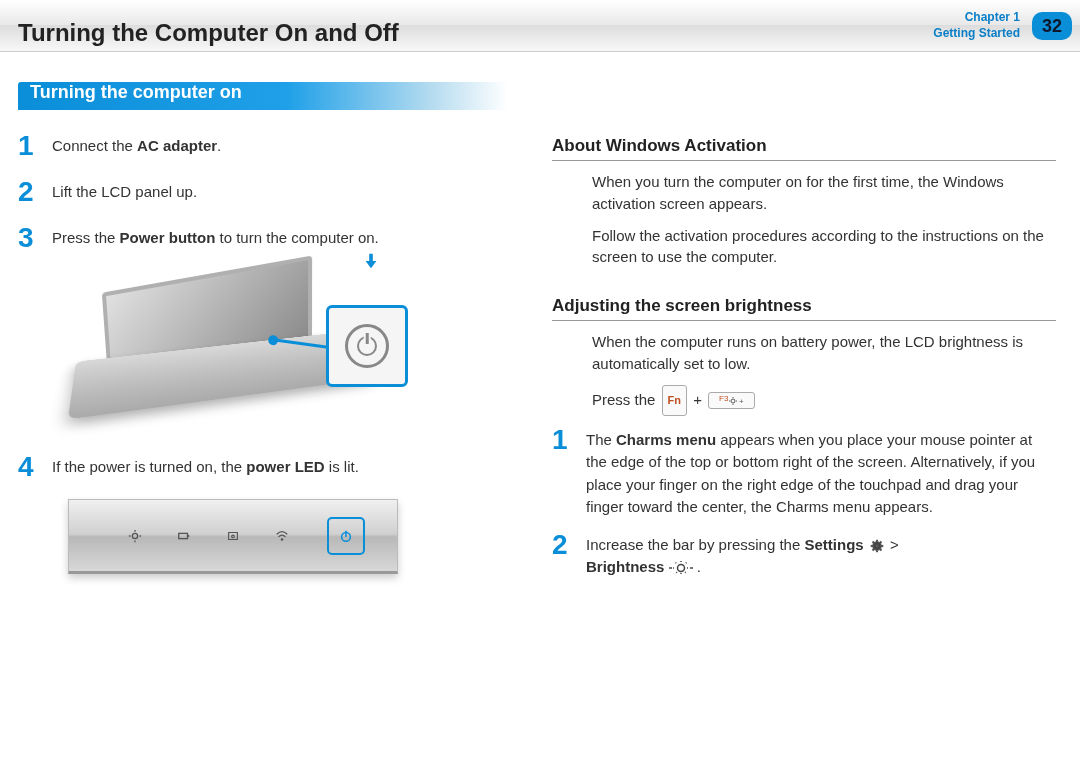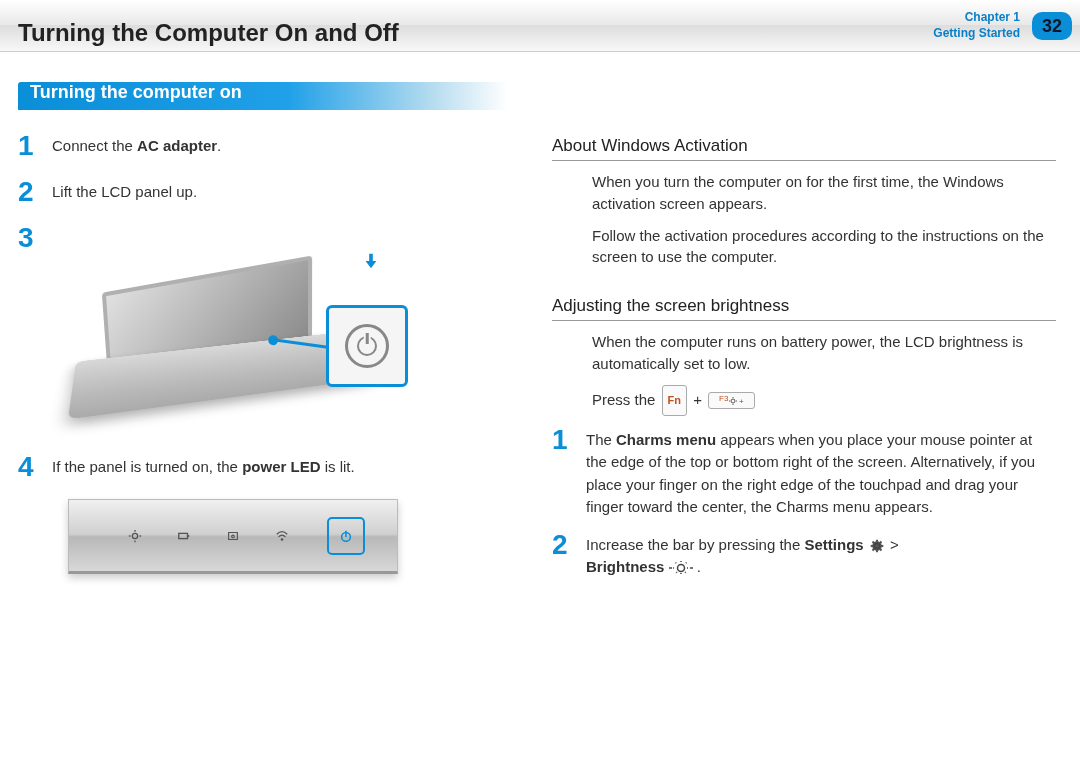--- a/index.html
+++ b/index.html
@@ -197,21 +197,21 @@
     width: 38px;
     height: 38px;
     border: 2.5px solid #0a8ed8;
     border-radius: 5px;
     display: flex;
     align-items: center;
     justify-content: center;
   }
   .subheading {
     font-size: 17px;
-    font-weight: normal;
+    font-weight: bold;
     color: #222;
     border-bottom: 1px solid #999;
     padding-bottom: 4px;
     margin-bottom: 10px;
     margin-top: 8px;
   }
   .para { font-size: 15px; line-height: 1.45; margin-bottom: 10px; margin-left: 40px; }
   .key {
     display: inline-block;
     border: 1px solid #aaa;
@@ -267,40 +267,43 @@
       </div>
     </div>
 
     <div class="step">
       <div class="step-num">2</div>
       <div class="step-text">Lift the LCD panel up.</div>
     </div>
 
     <div class="step">
       <div class="step-num">3</div>
+      <div class="step-text">
+        <span>Press the </span><span class="bold">Power button</span><span> to turn the computer on.</span>
+      </div>
     </div>
 
     <div class="laptop-img">
       <div class="laptop-screen"></div>
       <div class="laptop-base"></div>
       <div class="callout-line"></div>
       <svg class="arrow-press" viewBox="0 0 20 20">
           <path d="M10 18 L4 10 L8 10 L8 2 L12 2 L12 10 L16 10 Z" fill="#0a8ed8"></path>
         </svg>
       <div class="power-callout">
         <div class="power-icon">
           <div class="power-symbol"></div>
         </div>
       </div>
     </div>
 
     <div class="step">
       <div class="step-num">4</div>
       <div class="step-text">
-        <span>If the panel is turned on, the </span><span class="bold">power LED</span><span> is lit.</span>
+        <span>If the power is turned on, the </span><span class="bold">power LED</span><span> is lit.</span>
       </div>
     </div>
 
     <div class="led-strip">
       <svg class="led-icon" viewBox="0 0 16 16">
           <circle cx="8" cy="8" r="3" fill="none" stroke="currentColor" stroke-width="1.5"></circle>
           <g stroke="currentColor" stroke-width="1.5">
             <line x1="8" y1="1" x2="8" y2="3"></line>
             <line x1="8" y1="13" x2="8" y2="15"></line>
             <line x1="1" y1="8" x2="3" y2="8"></line>

